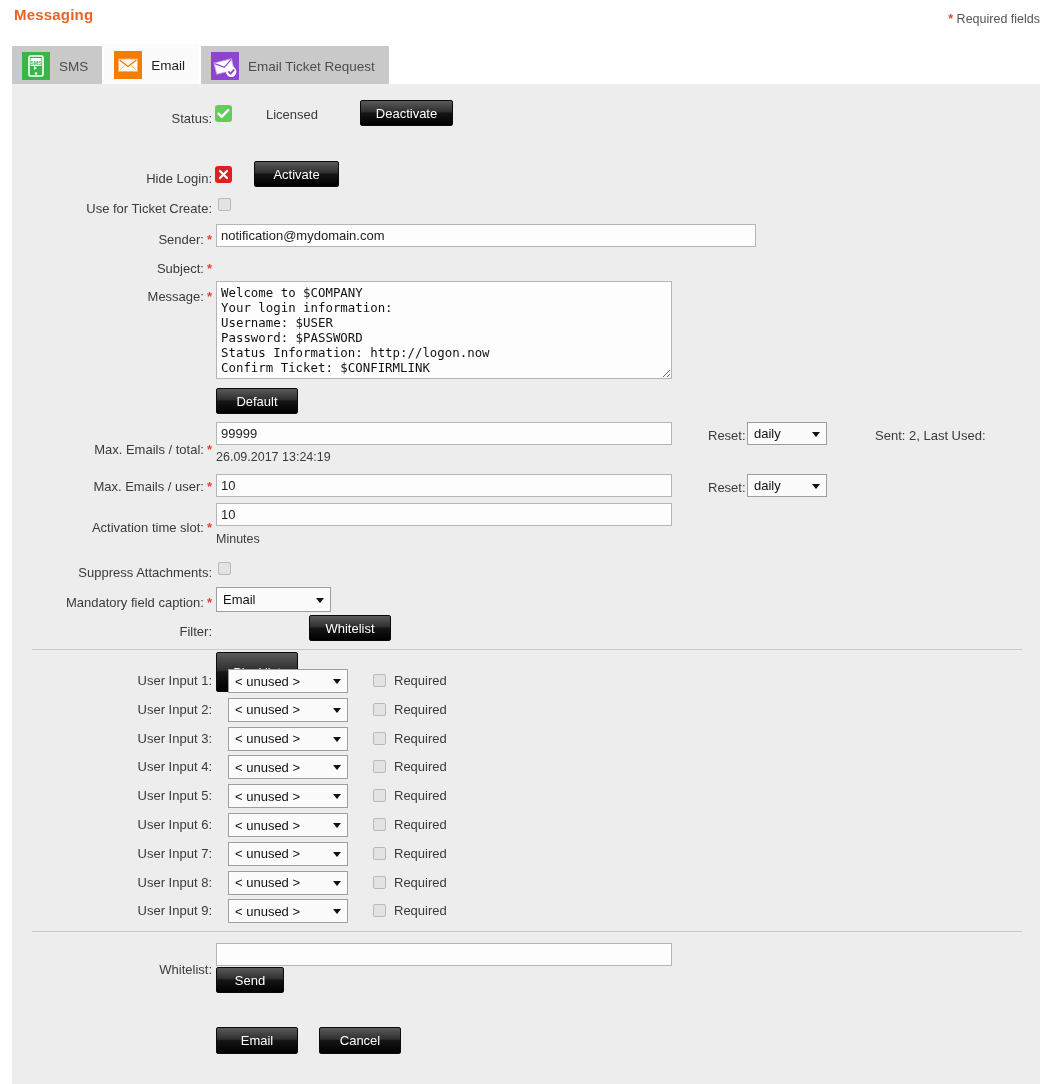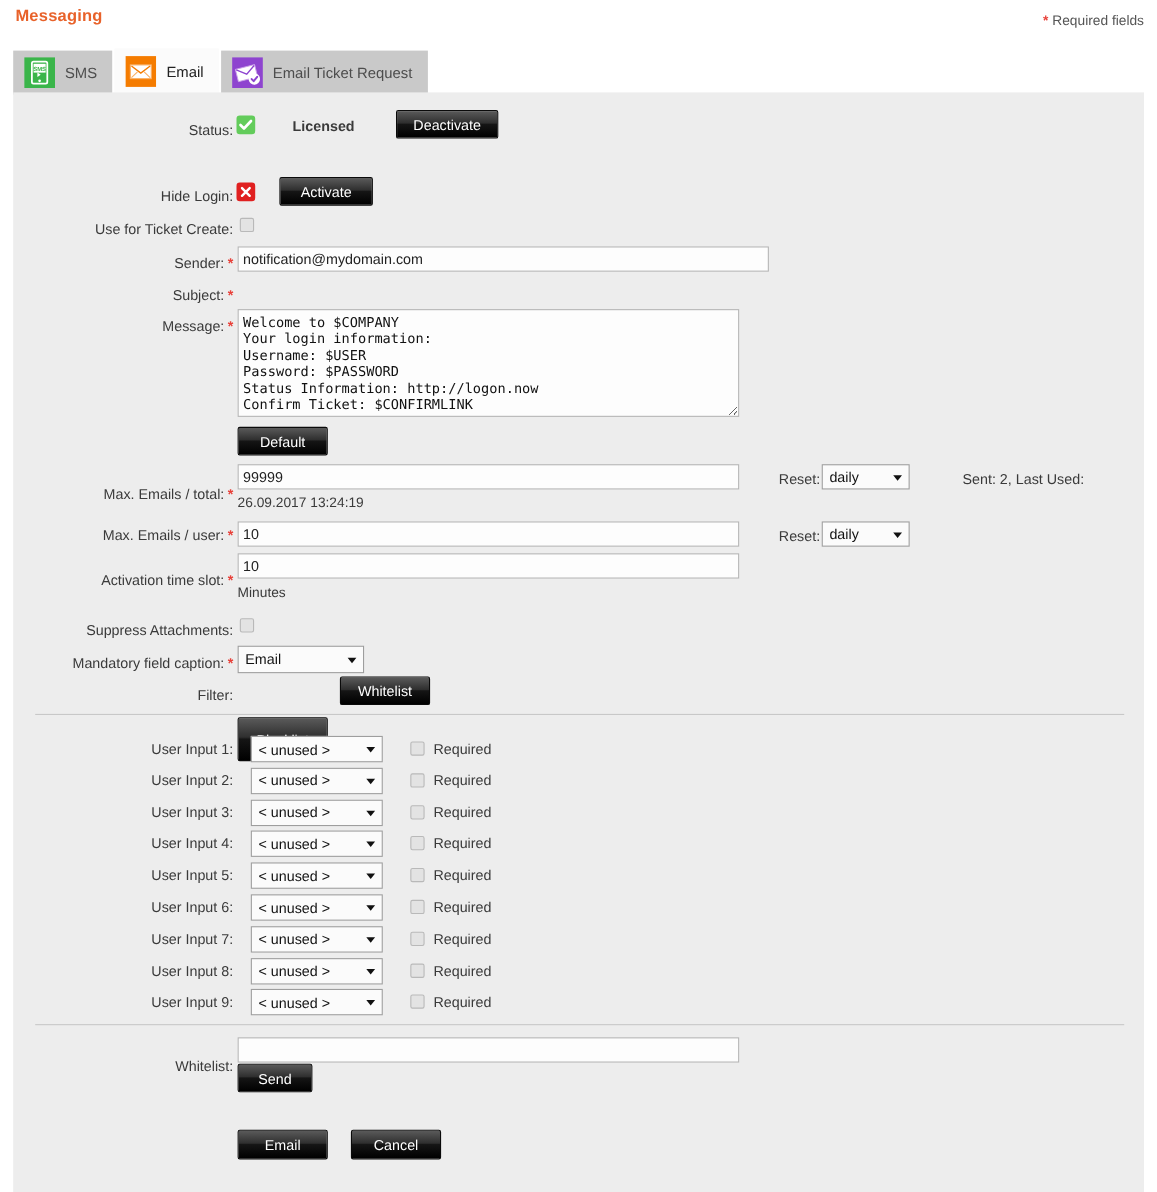--- a/index.html
+++ b/index.html
@@ -211,42 +211,42 @@
   <div class="panel">
 
     <div class="lab" style="left:-60px; top:27px;">
       <span>Status:</span>
     </div>
     <span class="ico-ok" style="position:absolute; left:203px; top:21px;">
       <svg width="17" height="17" viewBox="0 0 17 17">
         <path d="M3.6 8.6 L6.8 11.8 L13.2 5.0" fill="none" stroke="#ffffff" stroke-width="2.4" stroke-linecap="round" stroke-linejoin="round"></path>
       </svg>
     </span>
-    <div class="plaintext" style="position:absolute; left:254px; top:23px;font-weight:bold;">Licensed</div>
+    <div class="plaintext" style="position:absolute; left:254px; top:23px;">Licensed</div>
     <button class="btn" style="position:absolute; left:348px; top:16px; width:93px; height:26px;">Deactivate</button>
 
     <div class="lab" style="left:-60px; top:87px;">
       <span>Hide Login:</span>
     </div>
     <span class="ico-no" style="position:absolute; left:203px; top:82px;">
       <svg width="17" height="17" viewBox="0 0 17 17">
         <path d="M5 5 L12 12 M12 5 L5 12" fill="none" stroke="#ffffff" stroke-width="2.2" stroke-linecap="round"></path>
       </svg>
     </span>
     <button class="btn" style="position:absolute; left:242px; top:77px; width:85px; height:26px;">Activate</button>
 
     <div class="lab" style="left:-60px; top:117px;">
       <span>Use for Ticket Create:</span>
     </div>
     <input type="checkbox" class="cb" style="position: absolute; left: 206px; top: 114px;">
 
     <div class="lab" style="left:-60px; top:148px;">
       <span>Sender:</span><span class="star">*</span>
     </div>
-    <input type="text" class="inp" style="position: absolute; left: 204px; top: 140px; width: 483px; height: 23px;" value="notification@mydomain.com">
+    <input type="text" class="inp" style="position: absolute; left: 204px; top: 140px; width: 540px; height: 23px;" value="notification@mydomain.com">
 
     <div class="lab" style="left:-60px; top:177px;">
       <span>Subject:</span><span class="star">*</span>
     </div>
 
     <div class="lab" style="left:-60px; top:205px;">
       <span>Message:</span><span class="star">*</span>
     </div>
     <textarea class="inp" style="position: absolute; left: 204px; top: 197px; width: 456px; height: 98px;">Welcome to $COMPANY
 Your login information:

